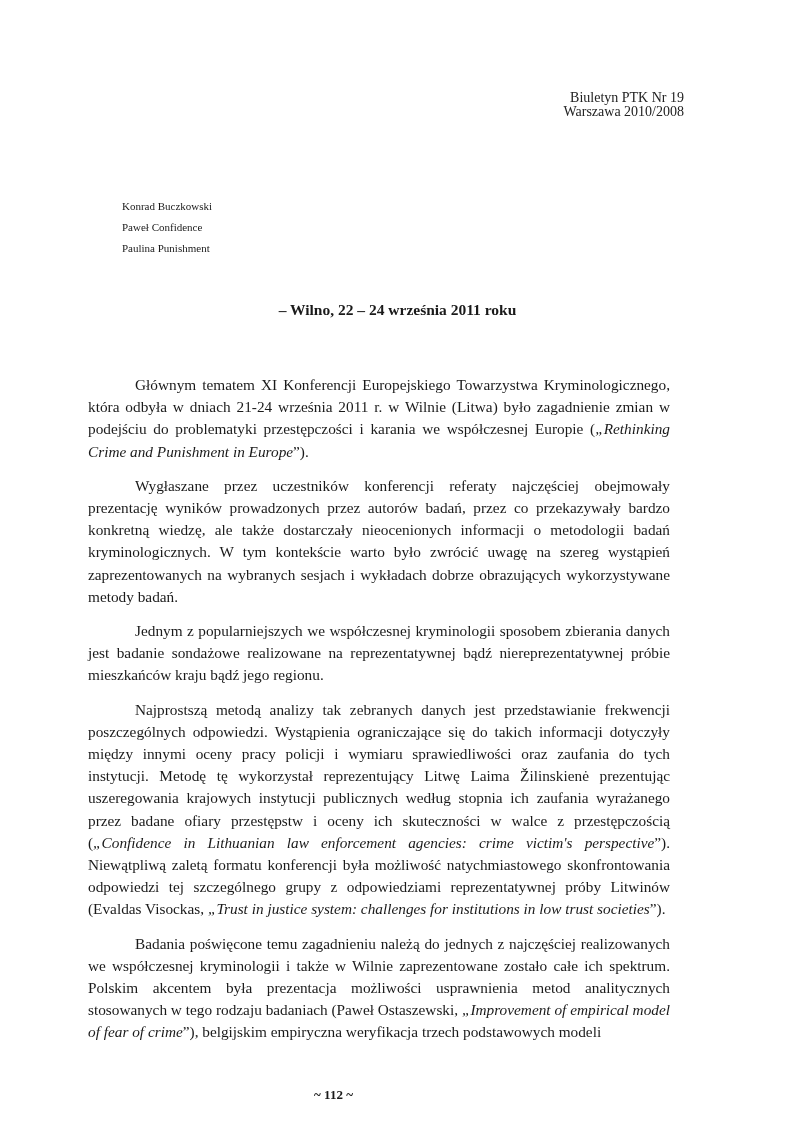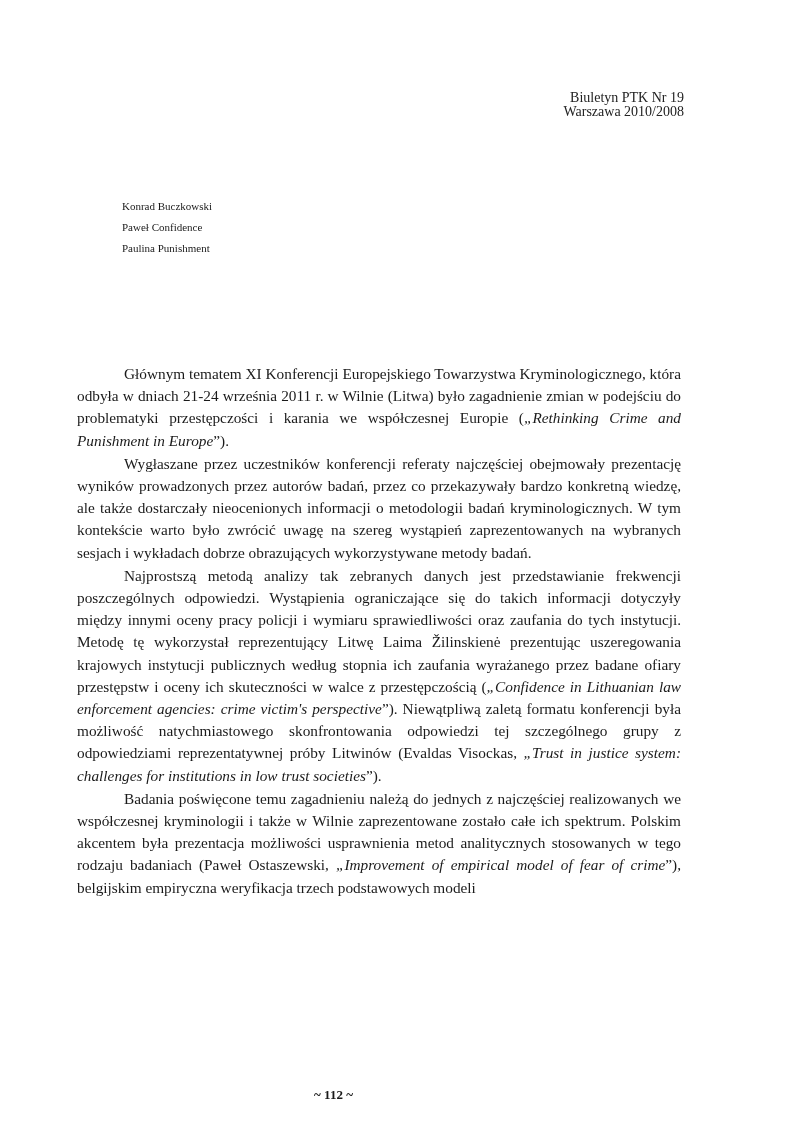--- a/index.html
+++ b/index.html
@@ -1,41 +1,43 @@
 <!DOCTYPE html>
 <html><head>
 <meta charset="utf-8">
 <style>
   html, body { margin:0; padding:0; background:#ffffff; }
   body { width:793px; height:1123px; position:relative; overflow:hidden; color:#1a1a1a; font-family:"Liberation Serif", "DejaVu Serif", serif; }
   .header { position:absolute; top:91px; right:109px; text-align:right; font-size:14px; line-height:14px; color:#222; }
   .authors { position:absolute; top:196px; left:122px; font-size:11px; line-height:21px; }
   .title { position:absolute; top:299px; left:70px; width:655px; text-align:center; font-weight:bold; font-size:15.5px; line-height:21px; }
   .body-text { position:absolute; top:362px; left:76px; width:606px; font-size:15.3px; line-height:22.2px; text-align:justify; }
-  .body-text p { margin:1px; text-indent:47px; }
+  .body-text p { margin:12px; text-indent:47px; }
   .body-text i { font-style:italic; }
   .page-num { position:absolute; top:1087px; left:0; width:667px; text-align:center; font-size:13px; font-weight:bold; }
 </style>
 </head>
 <body>
 
 <div class="header">
   <div>Biuletyn PTK Nr 19</div>
   <div>Warszawa 2010/2008</div>
 </div>
 
 <div class="authors">
   <div>Konrad Buczkowski</div>
   <div>Paweł Confidence</div>
   <div>Paulina Punishment</div>
 </div>
 
 <div class="title">
+  <div>– Wilno, 22 – 24 września 2011 roku</div>
 </div>
 
 <div class="body-text">
   <p><span>Głównym tematem XI Konferencji Europejskiego Towarzystwa Kryminologicznego, która odbyła w dniach 21-24 września 2011 r. w Wilnie (Litwa) było zagadnienie zmian w podejściu do problematyki przestępczości i karania we współczesnej Europie (</span><i>„Rethinking Crime and Punishment in Europe</i><span>”).</span></p>
   <p>Wygłaszane przez uczestników konferencji referaty najczęściej obejmowały prezentację wyników prowadzonych przez autorów badań, przez co przekazywały bardzo konkretną wiedzę, ale także dostarczały nieocenionych informacji o metodologii badań kryminologicznych. W tym kontekście warto było zwrócić uwagę na szereg wystąpień zaprezentowanych na wybranych sesjach i wykładach dobrze obrazujących wykorzystywane metody badań.</p>
+  <p>Jednym z popularniejszych we współczesnej kryminologii sposobem zbierania danych jest badanie sondażowe realizowane na reprezentatywnej bądź niereprezentatywnej próbie mieszkańców kraju bądź jego regionu.</p>
   <p><span>Najprostszą metodą analizy tak zebranych danych jest przedstawianie frekwencji poszczególnych odpowiedzi. Wystąpienia ograniczające się do takich informacji dotyczyły między innymi oceny pracy policji i wymiaru sprawiedliwości oraz zaufania do tych instytucji. Metodę tę wykorzystał reprezentujący Litwę Laima Žilinskienė prezentując uszeregowania krajowych instytucji publicznych według stopnia ich zaufania wyrażanego przez badane ofiary przestępstw i oceny ich skuteczności w walce z przestępczością (</span><i>„Confidence in Lithuanian law enforcement agencies: crime victim's perspective</i><span>”). Niewątpliwą zaletą formatu konferencji była możliwość natychmiastowego skonfrontowania odpowiedzi tej szczególnego grupy z odpowiedziami reprezentatywnej próby Litwinów (Evaldas Visockas, </span><i>„Trust in justice system: challenges for institutions in low trust societies</i><span>”).</span></p>
   <p><span>Badania poświęcone temu zagadnieniu należą do jednych z najczęściej realizowanych we współczesnej kryminologii i także w Wilnie zaprezentowane zostało całe ich spektrum. Polskim akcentem była prezentacja możliwości usprawnienia metod analitycznych stosowanych w tego rodzaju badaniach (Paweł Ostaszewski, </span><i>„Improvement of empirical model of fear of crime</i><span>”), belgijskim empiryczna weryfikacja trzech podstawowych modeli</span></p>
 </div>
 
 <div class="page-num">~ 112 ~</div>
 
 </body></html>

